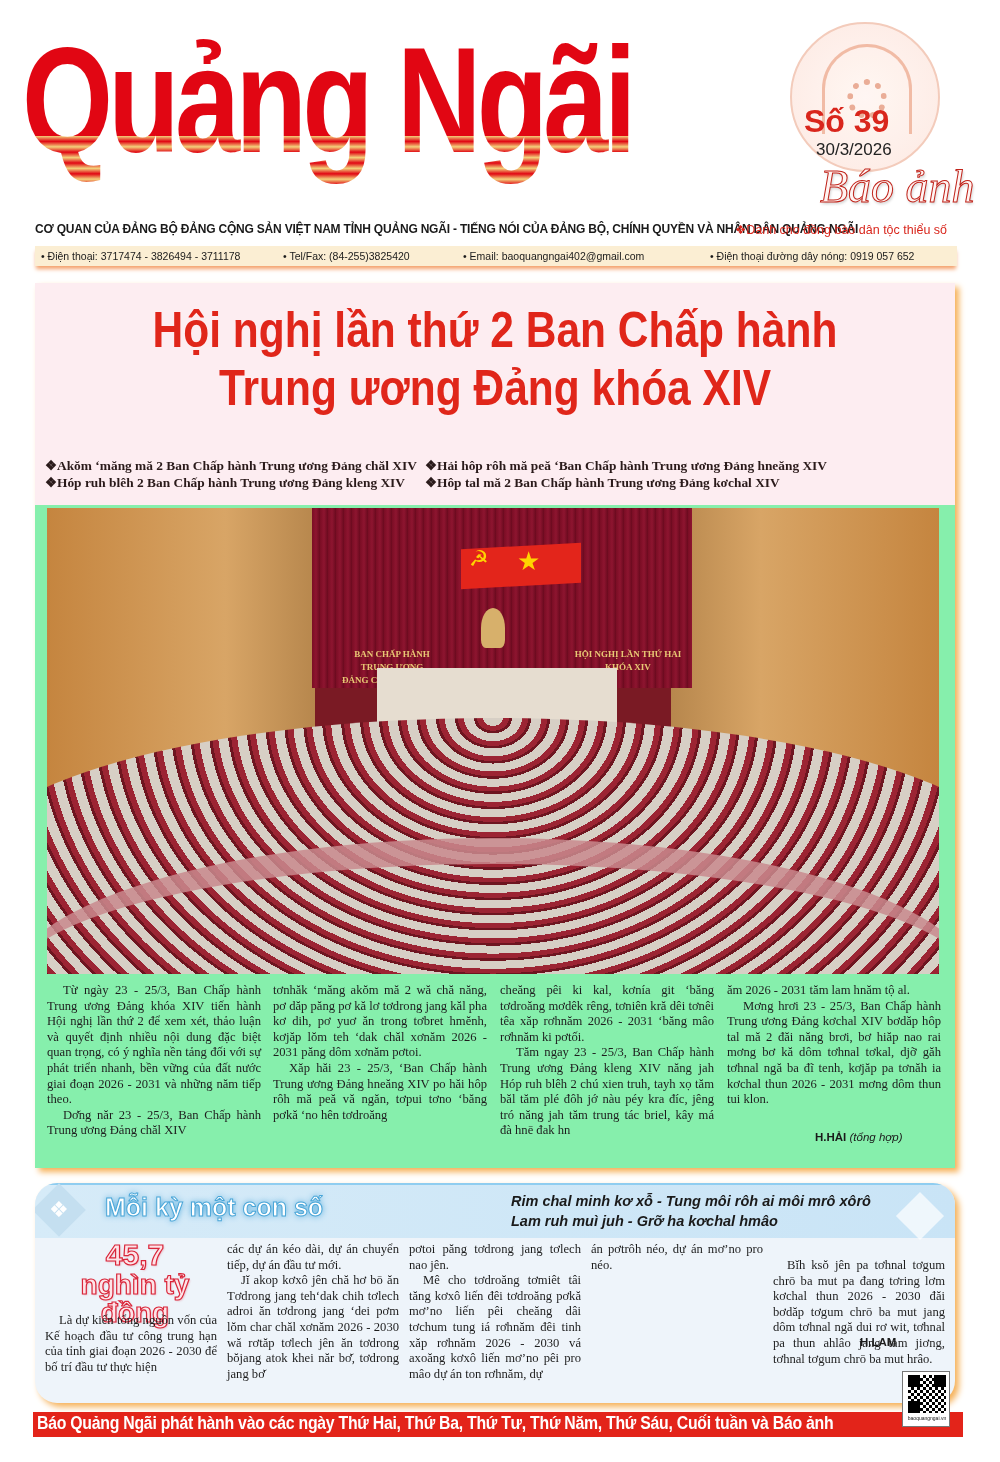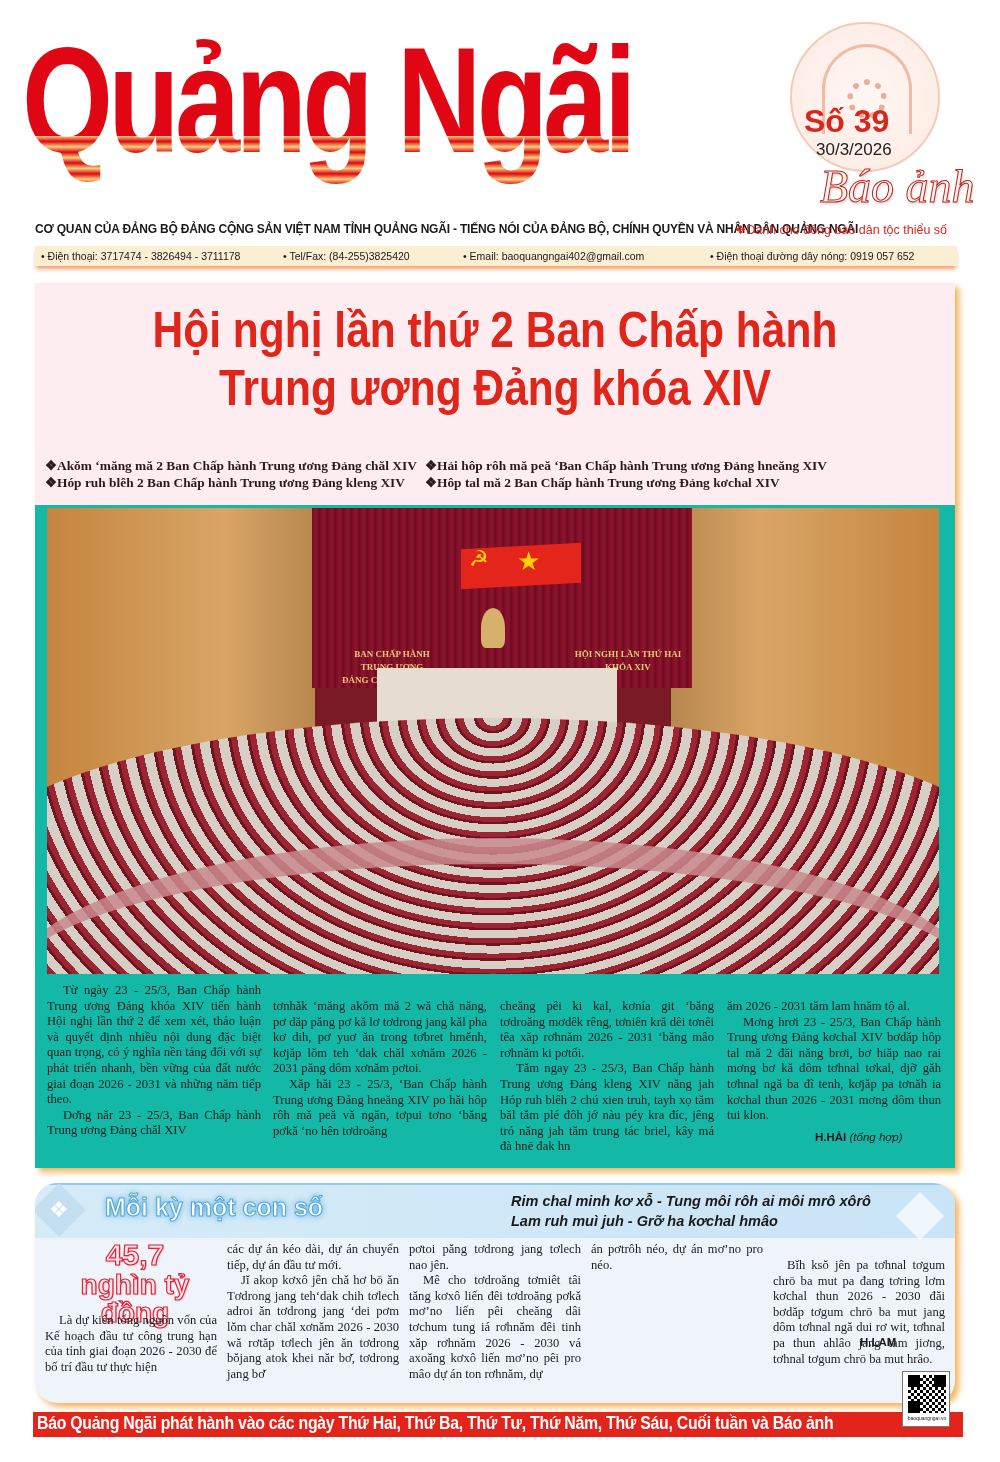--- a/index.html
+++ b/index.html
@@ -16,42 +16,42 @@
   .seal-gear { position: absolute; left: 55px; top: 55px; width: 40px; height: 40px; border-radius: 50%; border: 6px dotted #e8a58c; }
   .issue-no { position: absolute; left: 804px; top: 103px; font-size: 32px; font-weight: bold; color: #d9261c; }
   .issue-date { position: absolute; left: 816px; top: 140px; font-size: 17px; color: #222; }
   .bao-anh { position: absolute; left: 820px; top: 160px; font-family: "Liberation Serif", serif; font-style: italic; font-size: 46px; color: #d9261c; -webkit-text-stroke: 1px #c0231a; -webkit-text-fill-color: #fff4f2; text-shadow: 1px 2px 3px rgba(0,0,0,0.2); }
   .tagline { position: absolute; left: 35px; top: 222px; font-size: 12px; font-weight: bold; color: #1a1a1a; letter-spacing: -0.2px; white-space: nowrap; text-align: right; }
   .target-audience { position: absolute; left: 735px; top: 222px; font-size: 12.5px; color: #d9261c; white-space: nowrap; }
   .contact-bar { position: absolute; left: 35px; top: 246px; width: 922px; height: 20px; background: #fbeed3; box-shadow: 0 4px 4px -1px #f4a06a; display: flex; align-items: center; font-size: 10.5px; color: #1a1a1a; }
   .contact-item { position: absolute; white-space: nowrap; }
 
   
-  .main-box { position: absolute; left: 35px; top: 283px; width: 920px; height: 885px; background: #14b8a6; box-shadow: 4px 4px 6px #f6b25a; }
+  .main-box { position: absolute; left: 35px; top: 283px; width: 920px; height: 885px; background: #86efac; box-shadow: 4px 4px 6px #f6b25a; }
   .headline-area { position: absolute; left: 0; top: 0; width: 920px; height: 222px; background: #fdedf1; }
   .headline { position: absolute; left: 0; top: 18px; width: 920px; text-align: center; font-family: "Liberation Sans", sans-serif; font-weight: bold; font-size: 50px; line-height: 58px; color: #e0261a; transform: scaleX(0.85); }
   .subheads { position: absolute; left: 10px; top: 174px; width: 900px; font-family: "Liberation Serif", serif; font-weight: bold; font-size: 13.4px; color: #2a1a1a; line-height: 17px; }
   .subhead { position: absolute; white-space: nowrap; }
 
   .photo { position: absolute; left: 12px; top: 225px; width: 892px; height: 466px; overflow: hidden; background: #6b1420; }
   .photo .wall-left { position: absolute; left: 0; top: 0; width: 892px; height: 466px; background: linear-gradient(to right, #c5853f 0%, #d8a566 20%, #b7874d 30%, #7a1a24 30%, #7a1a24 70%, #b7874d 70%, #d8a566 80%, #c5853f 100%); }
   .photo .curtain { position: absolute; left: 265px; top: 0; width: 380px; height: 180px; background: repeating-linear-gradient(to right, #7a0d24 0px, #8e1530 4px, #6a0a1e 8px); }
   .photo .flag { position: absolute; left: 414px; top: 38px; width: 120px; height: 40px; background: #e3251b; transform: skewY(-3deg); }
   .photo .flag-star { position: absolute; left: 470px; top: 38px; color: #ffd400; font-size: 26px; }
   .photo .flag-hammer { position: absolute; left: 422px; top: 38px; color: #ffd400; font-size: 22px; }
   .photo .sign { position: absolute; color: #e8c874; font-family: "Liberation Serif", serif; font-size: 9px; font-weight: bold; text-align: center; line-height: 13px; margin-top: 36px; }
   .photo .floor { position: absolute; left: -80px; top: 210px; width: 1052px; height: 420px; border-radius: 50% 50% 0 0 / 35% 35% 0 0; background: repeating-radial-gradient(ellipse at 50% 0%, #d7cfc5 0px, #d7cfc5 10px, #9c2433 10px, #9c2433 16px, #6e1520 16px, #6e1520 19px); }
   .photo .stage { position: absolute; left: 330px; top: 160px; width: 240px; height: 70px; background: #e6ddd0; }
   .photo .bust { position: absolute; left: 434px; top: 100px; width: 24px; height: 40px; background: #d7b06b; border-radius: 50% 50% 20% 20%; }
   .photo .rail { position: absolute; left: -40px; top: 330px; width: 972px; height: 300px; border-radius: 50%; border-top: 26px solid #c98a8e; opacity: 0.85; }
 
   .body-cols { position: absolute; left: 12px; top: 700px; width: 892px; font-family: "Liberation Serif", serif; font-size: 12.6px; line-height: 15.6px; color: #1d1d1d; }
   .col { position: absolute; top: 0; width: 214px; text-align: justify; }
   .col p { text-indent: 16px; }
-  .col p.cont { text-indent: 0; margin-top: 16px; }
+  .col p.cont { text-indent: 0; }
   .byline { position: absolute; left: 768px; top: 147px; font-family: "Liberation Sans", sans-serif; font-size: 11.5px; color: #1a1a1a; white-space: nowrap; }
   .byline b { font-weight: bold; }
   .byline i { font-style: italic; margin-top: 46px; }
 
   
   .num-box { position: absolute; left: 35px; top: 1183px; width: 920px; height: 220px; background: #eef4fa; border-radius: 22px; box-shadow: 4px 4px 6px #f6b25a; overflow: hidden; }
   .num-header { position: absolute; left: 0; top: 0; width: 920px; height: 55px; background: linear-gradient(to right, #d6ebf8, #c9e4f6); border-top: 2px solid #8fcdf0; }
   .diamond-left { position: absolute; left: 5px; top: 6px; width: 38px; height: 38px; transform: rotate(45deg); background: #c4dff0; }
   .diamond-icon { position: absolute; font-size: 22px; color: #ffffff; }
   .num-title { position: absolute; left: 70px; top: 8px; font-family: "Liberation Sans", sans-serif; font-size: 25px; font-weight: bold; color: #ffffff; -webkit-text-stroke: 1px #4aa6d8; text-shadow: 0 0 6px #3d9fd6; white-space: nowrap; }

